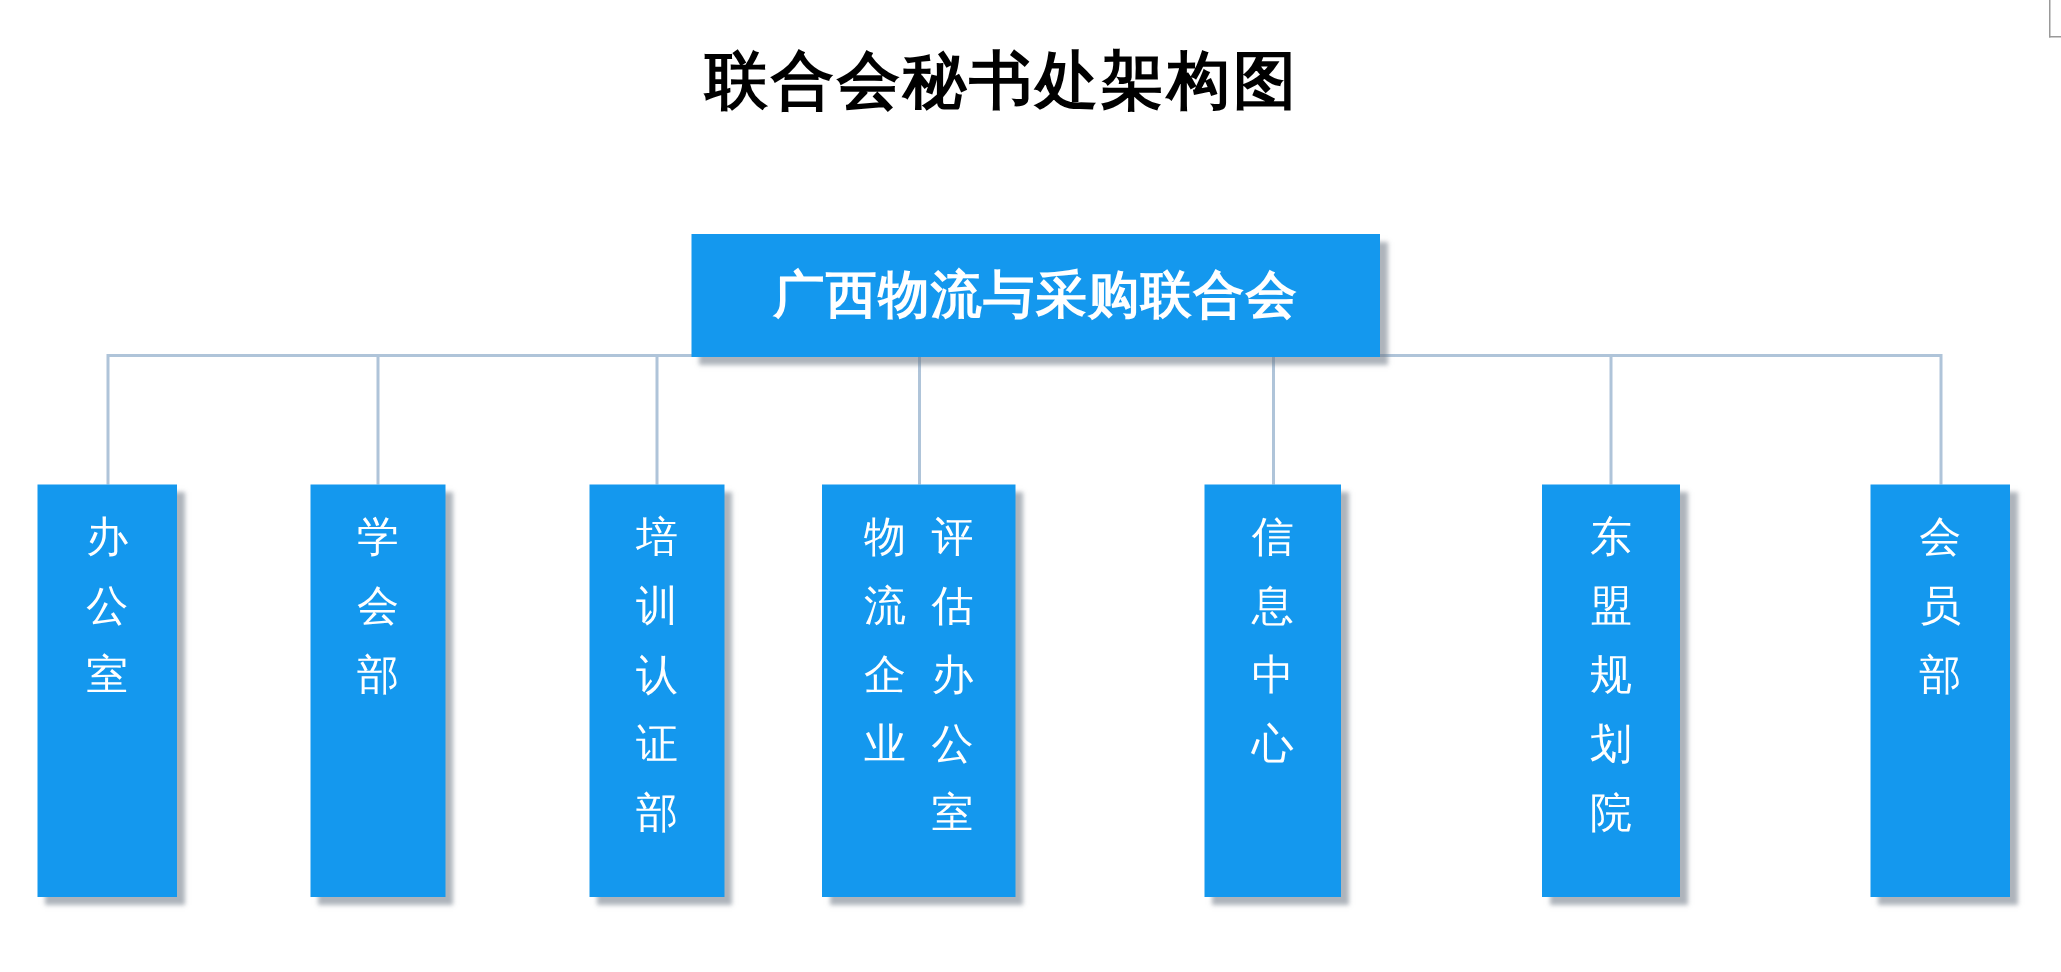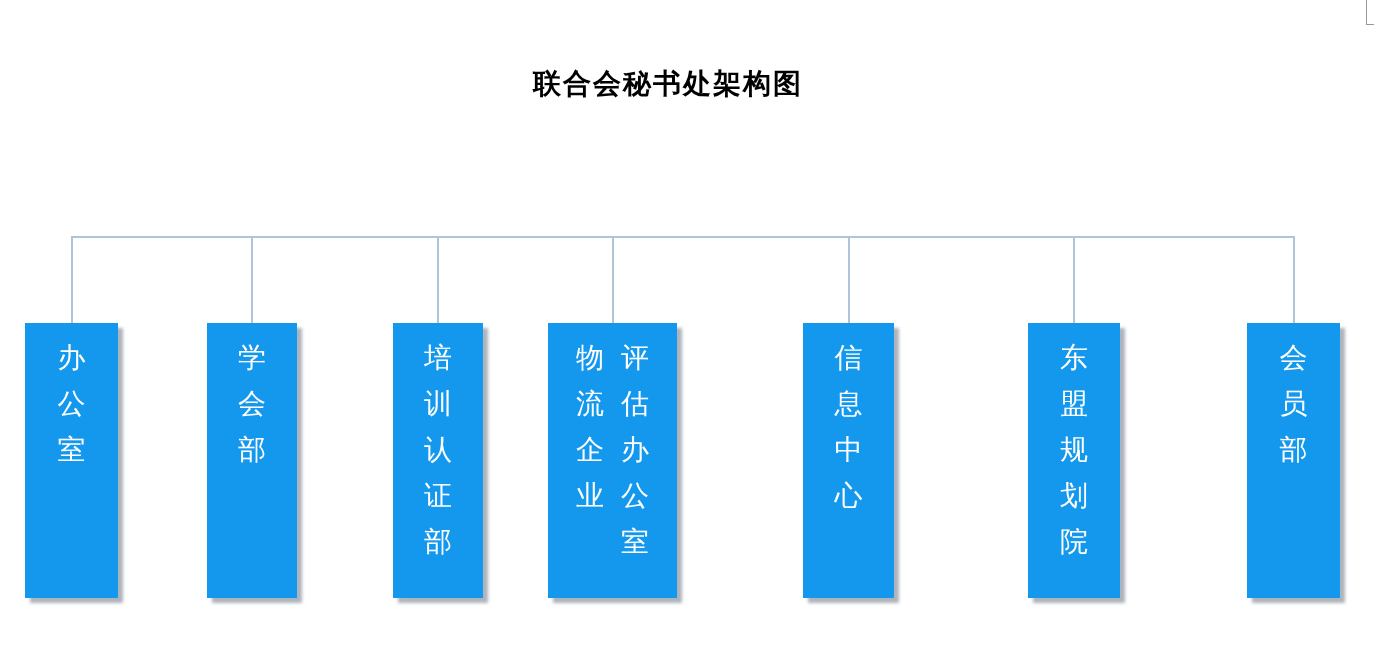--- a/index.html
+++ b/index.html
@@ -18,26 +18,25 @@
     background:#ffffff;
     overflow:hidden;
     font-family:"DejaVu Serif","Liberation Serif",serif;
   }
   .title{
     position:absolute;
     top:26px;
     left:0;
     width:1336px;
     text-align:center;
-    font-size:28px;
+    font-size:42px;
     font-weight:bold;
     letter-spacing:2px;
     color:var(--title-text);
     white-space:nowrap;
-    margin-top:39px;
   }
   .connector{
     position:absolute;
     background:var(--connector-line);
     z-index:1;
   }
   .root-box{
     position:absolute;
     left:461px;
     top:156px;
@@ -99,20 +98,23 @@
       <div class="connector" style="left: 70.5px; top: 236px; width: 2px; height: 87px;"></div>
       <div class="connector" style="left: 251px; top: 236px; width: 2px; height: 87px;"></div>
       <div class="connector" style="left: 437px; top: 236px; width: 2px; height: 87px;"></div>
       <div class="connector" style="left: 611.5px; top: 236px; width: 2px; height: 87px;"></div>
       <div class="connector" style="left: 847.5px; top: 236px; width: 2px; height: 87px;"></div>
       <div class="connector" style="left: 1073px; top: 236px; width: 2px; height: 87px;"></div>
       <div class="connector" style="left: 1292.5px; top: 236px; width: 2px; height: 87px;"></div>
       <div class="connector" style="left: 71.5px; top: 236px; width: 1222px; height: 2px;"></div>
     </div>
 
+  <div class="root-box">
+    <span>广西物流与采购联合会</span>
+  </div>
 
   <div id="dept-row">
       <div class="dept-box" style="left: 25px; width: 93px;">
         <div class="dept-col">
           <div class="dept-char">办</div>
           <div class="dept-char">公</div>
           <div class="dept-char">室</div>
         </div>
       </div>
       <div class="dept-box" style="left: 207px; width: 90px;">

